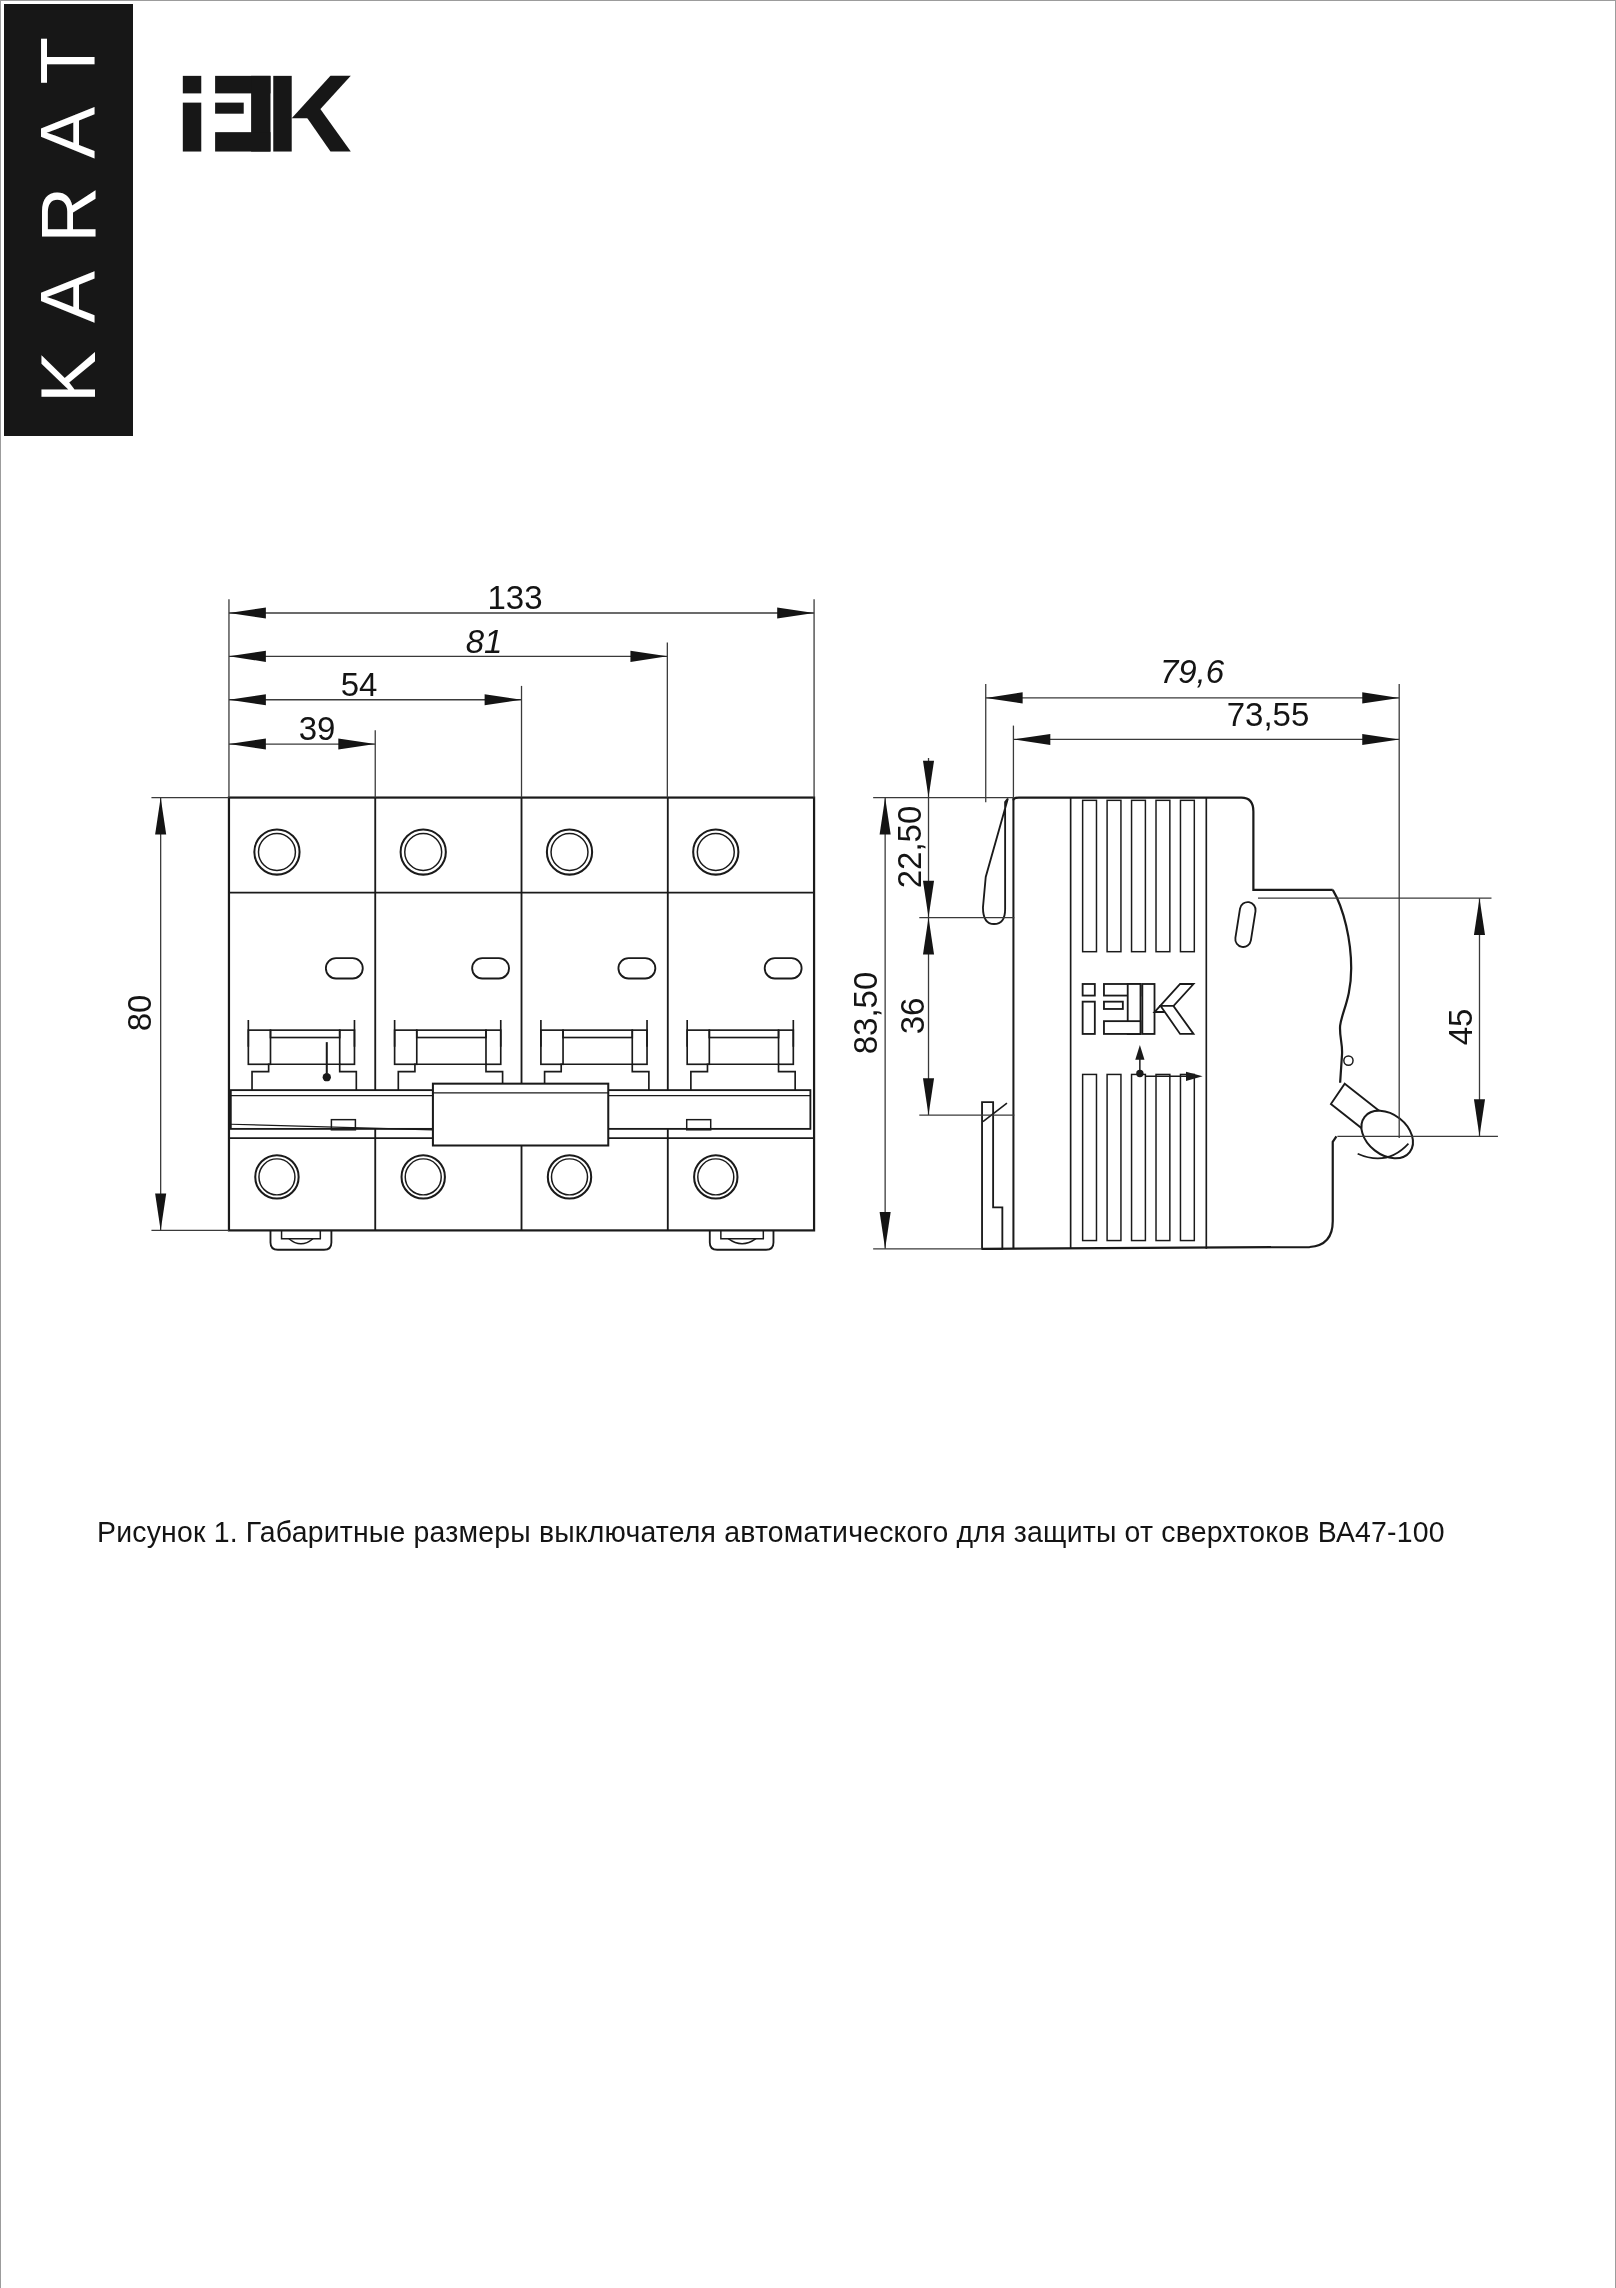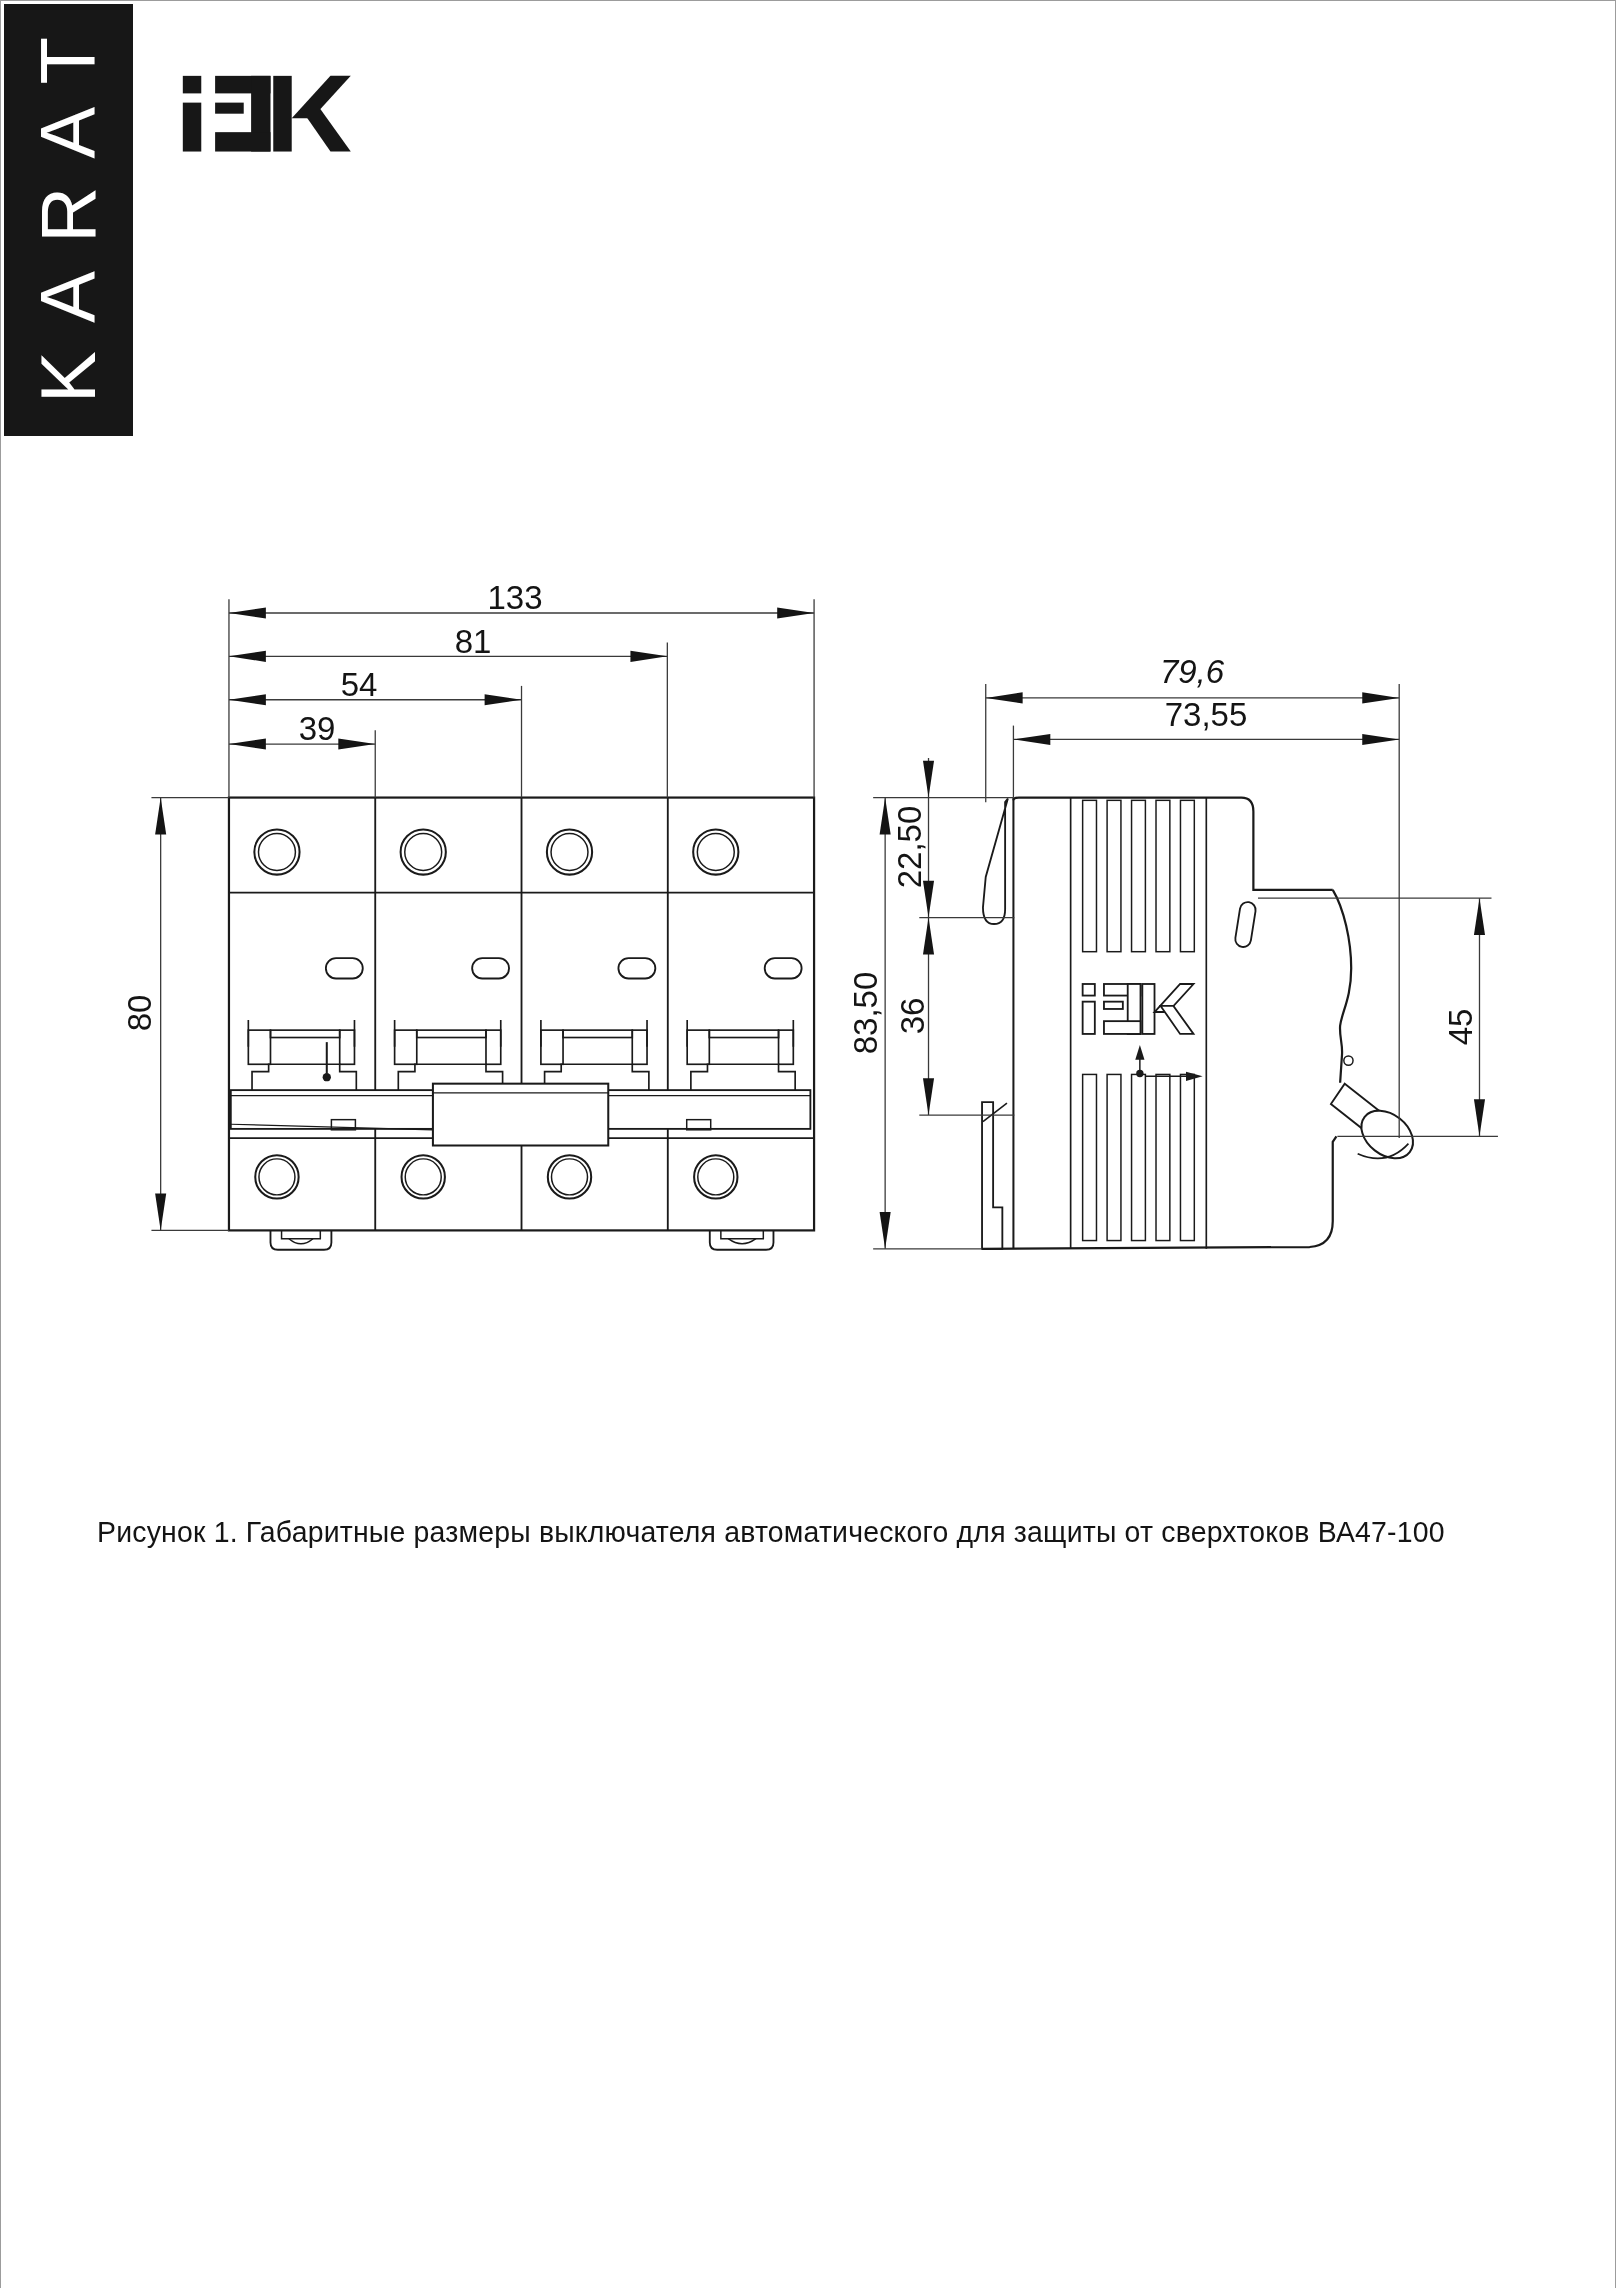--- a/index.html
+++ b/index.html
@@ -212,27 +212,27 @@
 
       <polygon points="958,863 952,903 964,903"></polygon>
         <polygon points="958,1352 952,1312 964,1312"></polygon>
 
       <polygon points="1602,972 1596,1012 1608,1012"></polygon>
         <polygon points="1602,1230 1596,1190 1608,1190"></polygon>
     </g>
   </svg>
 
   <div class="dim" style="left:514px;  top:596px;">133</div>
-  <div class="dim" style="left:472px;  top:640px;">81</div>
+  <div class="dim" style="left:483px;  top:640px;font-style:italic;">81</div>
   <div class="dim" style="left:358px;  top:683px;">54</div>
   <div class="dim" style="left:316px;  top:727px;">39</div>
   <div class="dim v" style="left:138px;  top:1012px;">80</div>
 
   <div class="dim" style="left:1191px; top:670px;font-style:italic;">79,6</div>
-  <div class="dim" style="left:1205px; top:713px;">73,55</div>
+  <div class="dim" style="left:1267px; top:713px;">73,55</div>
   <div class="dim v" style="left:908px;  top:846px;">22,50</div>
   <div class="dim v" style="left:911px;  top:1015px;">36</div>
   <div class="dim v" style="left:864px;  top:1012px;">83,50</div>
   <div class="dim v" style="left:1459px; top:1026px;">45</div>
 
   <div class="caption">Рисунок 1. Габаритные размеры выключателя автоматического для защиты от сверхтоков ВА47-100</div>
 
 </div>
 
 

